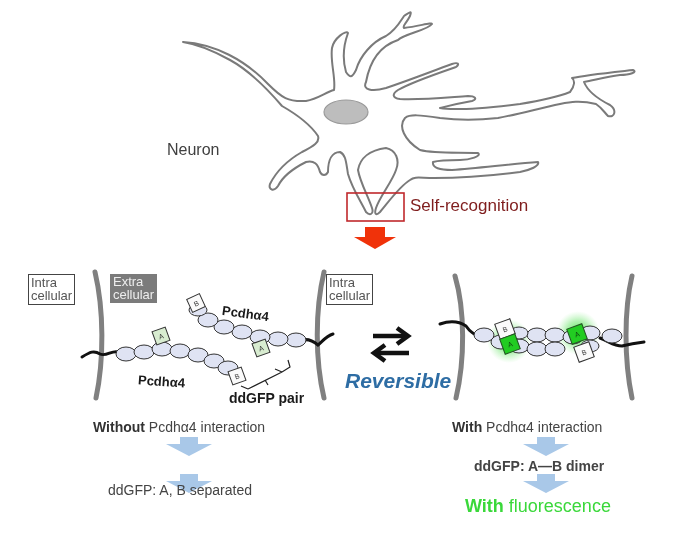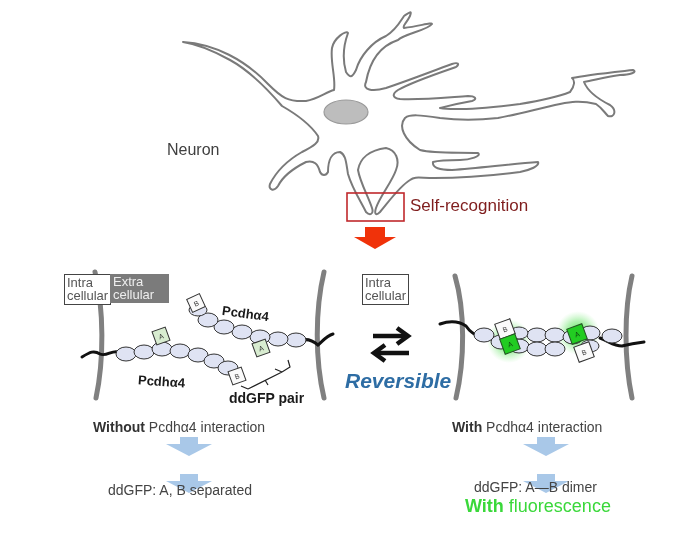--- a/index.html
+++ b/index.html
@@ -1,22 +1,22 @@
 <!DOCTYPE html>
 <html><head>
 <meta charset="utf-8">
 <style>
   html, body { margin:0; padding:0; background:#ffffff; }
   body { width:690px; height:537px; position:relative; overflow:hidden; font-family:"Liberation Sans", sans-serif; }
   #stage { position:absolute; left:0; top:0; width:690px; height:537px; }
   .lbl { position:absolute; font-family:"Liberation Sans", sans-serif; white-space:nowrap; }
   .neuron-label { left:167px; top:141px; font-size:16px; color:#404040; }
   .self-rec { left:410px; top:196px; font-size:17px; color:#7f1d1d; }
-  .box-intra { position:absolute; border:1.3px solid #444; background:#fff; color:#555; font-size:13px; line-height:13px; padding:1px 2px 2px 2px;margin-left:36px; }
-  .box-extra { position:absolute; background:#7b7b7b; color:#eeeeee; font-size:13px; line-height:13px; padding:1px 15px 2px 3px; }
+  .box-intra { position:absolute; border:1.3px solid #444; background:#fff; color:#555; font-size:13px; line-height:13px; padding:1px 2px 2px 2px; }
+  .box-extra { position:absolute; background:#7b7b7b; color:#eeeeee; font-size:13px; line-height:13px; padding:1px 3px 2px 3px; }
   .pcdh { font-weight:bold; font-size:13px; color:#1a1a1a; }
   .ddgfp { font-weight:bold; font-size:14px; color:#1a1a1a;text-align:center; }
   .reversible { font-weight:bold; font-style:italic; font-size:21px; color:#2e6da4; }
   .step { font-size:14px; color:#444; }
   .step b { color:#333; }
   .final { font-size:18px; color:#333; }
   .final-green { font-size:18px; color:#3ad83a; }
 </style>
 </head>
 <body>
@@ -237,15 +237,15 @@
 <div class="lbl pcdh" style="left:222px;top:306px;transform:rotate(8deg);">Pcdhα4</div>
 <div class="lbl pcdh" style="left:138px;top:374px;transform:rotate(4deg);">Pcdhα4</div>
 <div class="lbl ddgfp" style="left:229px;top:390px;">ddGFP pair</div>
 
 <div class="lbl reversible" style="left:345px;top:369px;">Reversible</div>
 
 <div class="lbl step" style="left:93px;top:419px;"><b>Without</b><span> Pcdhα4 interaction</span></div>
 <div class="lbl step" style="left:108px;top:482px;text-align:right;">ddGFP: A, B separated</div>
 
 <div class="lbl step" style="left:452px;top:419px;"><b>With</b><span> Pcdhα4 interaction</span></div>
-<div class="lbl step" style="left:474px;top:479px;">ddGFP: A—B dimer</div>
+<div class="lbl step" style="left:474px;top:458px;font-weight:bold;">ddGFP: A—B dimer</div>
 <div class="lbl final-green" style="left:465px;top:496px;"><b>With</b><span> fluorescence</span></div>
 </div>
 
 </body></html>

